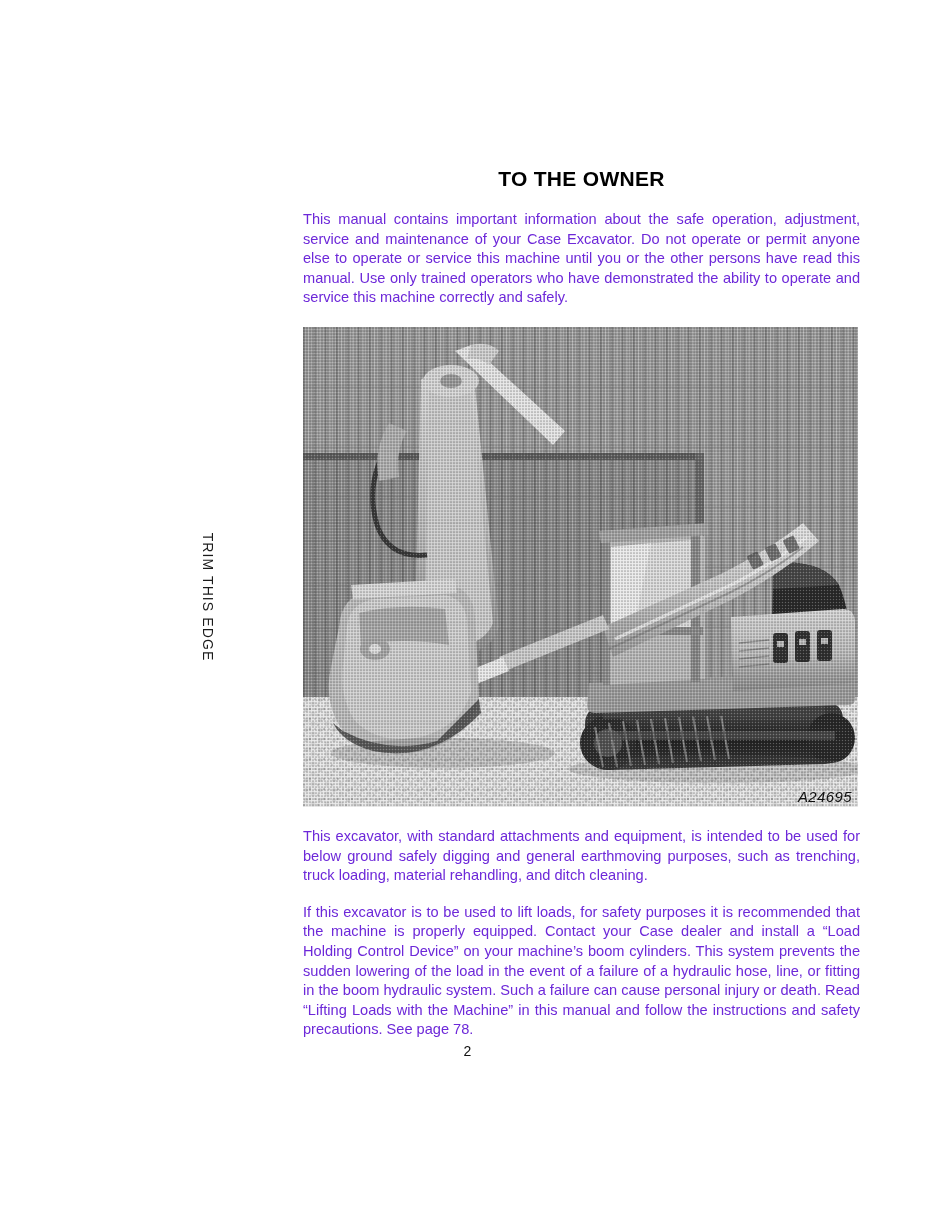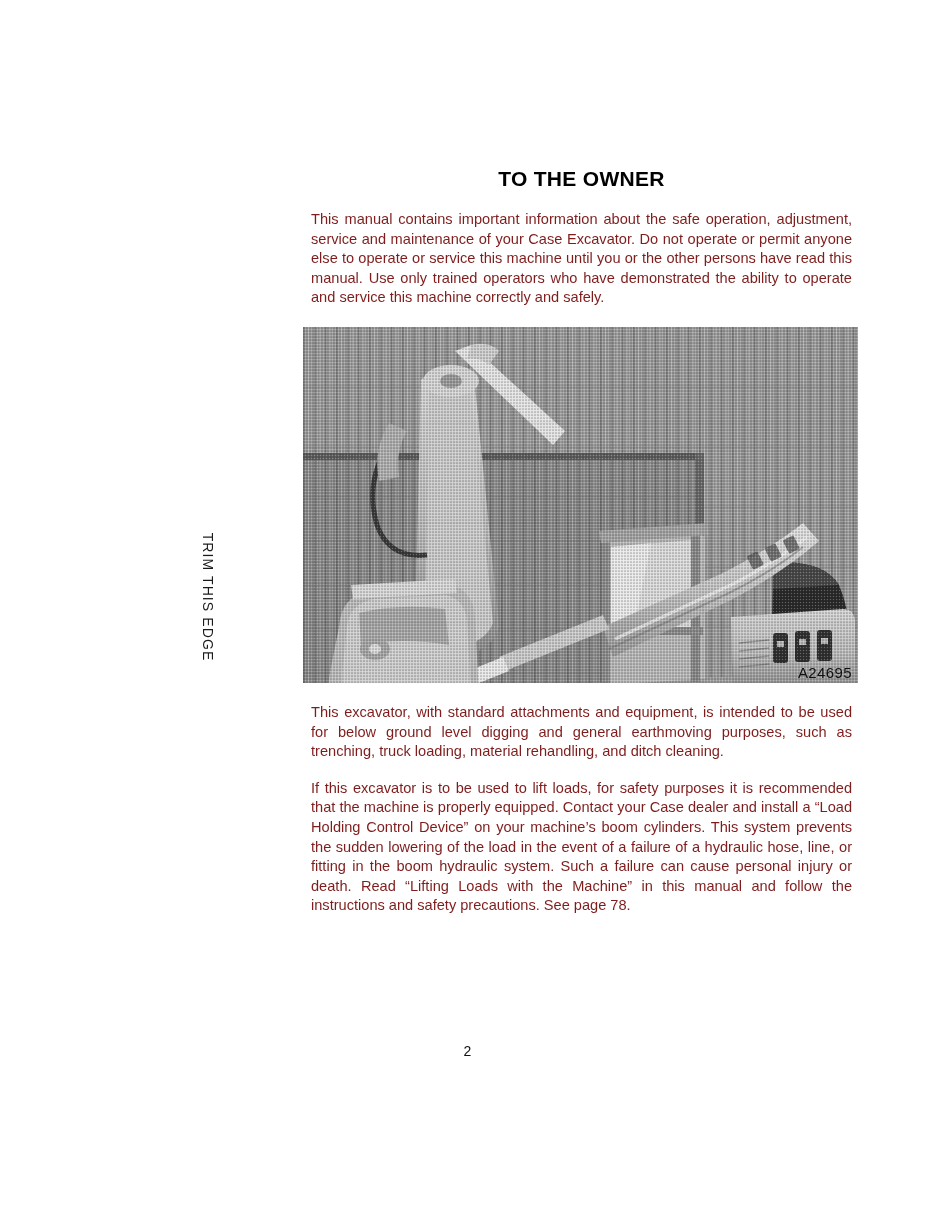--- a/index.html
+++ b/index.html
@@ -48,40 +48,41 @@
     margin: 4px;
     padding-top: 163px;
     text-align: center;
     font-size: 21px;
     font-weight: bold;
     letter-spacing: 0.3px;
     color: #000;
   }
 
   .body-par {
-    margin: 8px;
+    margin: 0;
     text-align: justify;
     text-justify: inter-word;
     font-size: 14.6px;
     line-height: 19.6px;
-    color: #7f1d1d;
+    color: #6d28d9;
   }
 
   .par-intro { margin-top: 19px; }
   .par-usage { margin-top: 0; }
   .par-lift  { margin-top: 17px; }
 
   
   .figure {
     position: relative;
     margin-top: 19px;
     width: 555px;
-    height: 356px;
+    height: 480px;
     overflow: hidden;
     background: #fef9c3;
+    font-style: italic;
   }
   .figure svg { display: block; }
 
   .fig-caption {
     position: absolute;
     right: 6px;
     bottom: 2px;
     font-size: 15px;
     color: #111;
     letter-spacing: 0.4px;
@@ -301,21 +302,21 @@
           <line x1="0" y1="96" x2="555" y2="96"></line>
           <line x1="0" y1="196" x2="555" y2="196"></line>
           <line x1="0" y1="296" x2="555" y2="296"></line>
           <line x1="0" y1="396" x2="555" y2="396"></line>
         </g>
       </svg>
 
       <div class="fig-caption">A24695</div>
     </div>
 
-    <p class="body-par par-usage after-figure">This excavator, with standard attachments and equipment, is intended to be used for below ground level digging and general earthmoving purposes, such as trenching, truck loading, material rehandling, and ditch cleaning.</p>
+    <p class="body-par par-usage after-figure">This excavator, with standard attachments and equipment, is intended to be used for below ground safely digging and general earthmoving purposes, such as trenching, truck loading, material rehandling, and ditch cleaning.</p>
 
     <p class="body-par par-lift">If this excavator is to be used to lift loads, for safety purposes it is recommended that the machine is properly equipped. Contact your Case dealer and install a “Load Holding Control Device” on your machine’s boom cylinders. This system prevents the sudden lowering of the load in the event of a failure of a hydraulic hose, line, or fitting in the boom hydraulic system. Such a failure can cause personal injury or death. Read “Lifting Loads with the Machine” in this manual and follow the instructions and safety precautions. See page 78.</p>
 
   </div>
 
   <div class="page-number">2</div>
 
 </div>
 
 </body></html>

